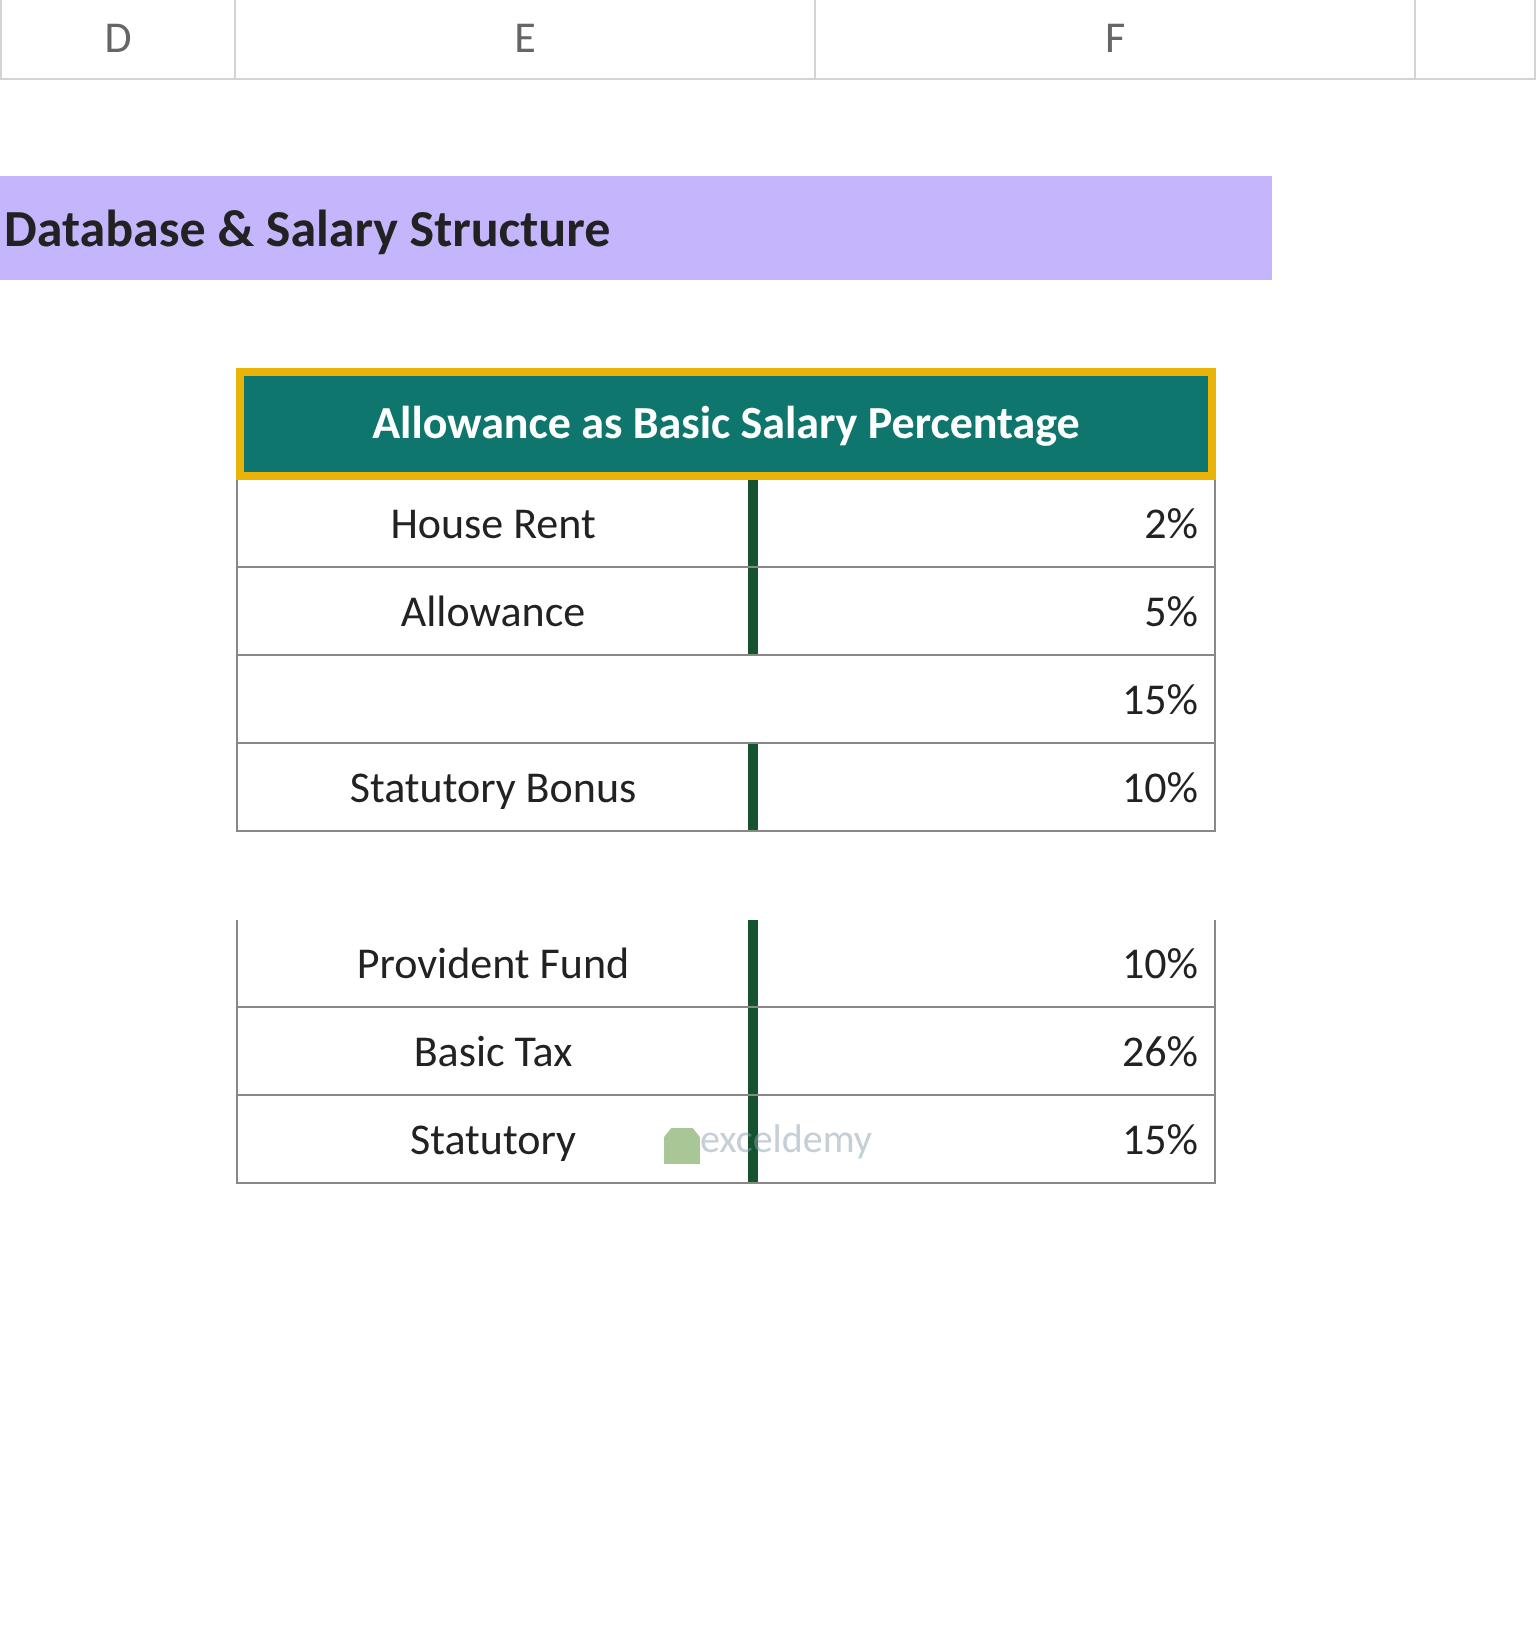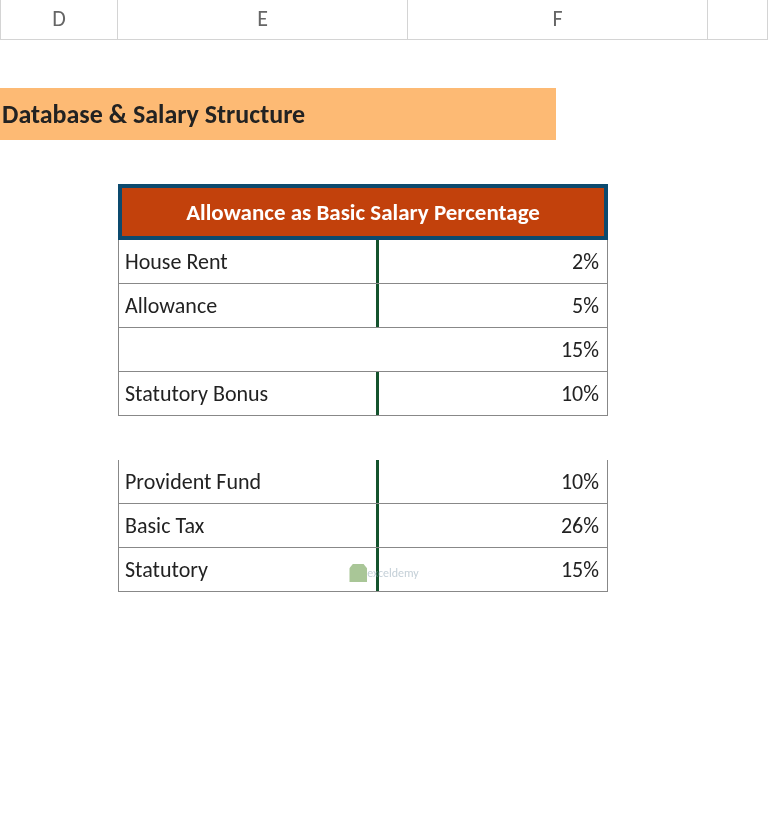--- a/index.html
+++ b/index.html
@@ -25,75 +25,76 @@
     line-height: 38px;
     border-right: 1px solid #d4d4d4;
     background: #ffffff;
   }
   .col-D { width: 118px; border-left: 1px solid #d4d4d4;}
   .col-E { width: 290px; }
   .col-F { width: 300px; }
   .col-G { width: 60px; }
   .sheet-area { position: relative; }
   .title-band {
-    background: #fdba74;
+    background: #c4b5fd;
     font-weight: bold;
     font-size: 26px;
     color: #222;
     padding: 10px 0 10px 2px;
     margin-top: 48px;
-    width: 556px;
+    width: 636px;
   }
   .table-wrap {
     margin-top: 44px;
     margin-left: 118px;
     width: 490px;
   }
   .table-wrap2 {
     margin-top: 44px;
     margin-left: 118px;
     width: 490px;
   }
   .tbl-header {
-    background: #c2410c;
+    background: #0f766e;
     color: #ffffff;
-    border: 4px solid #0c4a6e;
+    border: 4px solid #eab308;
     text-align: center;
     font-weight: bold;
     font-size: 23px;
     padding: 10px 4px;
   }
   .tbl-row {
     display: flex;
     border-left: 1px solid #888;
     border-right: 1px solid #888;
     border-bottom: 1px solid #888;
     font-size: 22px;
     color: #222;
   }
   .tbl-row .label {
     width: 260px;
     padding: 8px 6px;
-    border-right: 3px solid #14532d;
+    border-right: 5px solid #14532d;
+    text-align: center;
   }
   .tbl-row .value {
     flex: 1;
     padding: 8px 8px;
     text-align: right;
   }
   .watermark {
     position: absolute;
     bottom: 10px;
     left: 50%;
     transform: translateX(-50%);
     display: flex;
-    align-items: center;
+    align-items: flex-end;
     gap: 0;
     opacity: 0.5;
-    font-size: 12px;
+    font-size: 20px;
     color: #8aa0b0;
     pointer-events: none;
   }
   .watermark .icon {
     width: 18px; height: 18px;
     background: #558e32;
     clip-path: polygon(20% 0, 80% 0, 100% 25%, 100% 100%, 0 100%, 0 25%);
   }
 </style>
 </head>

